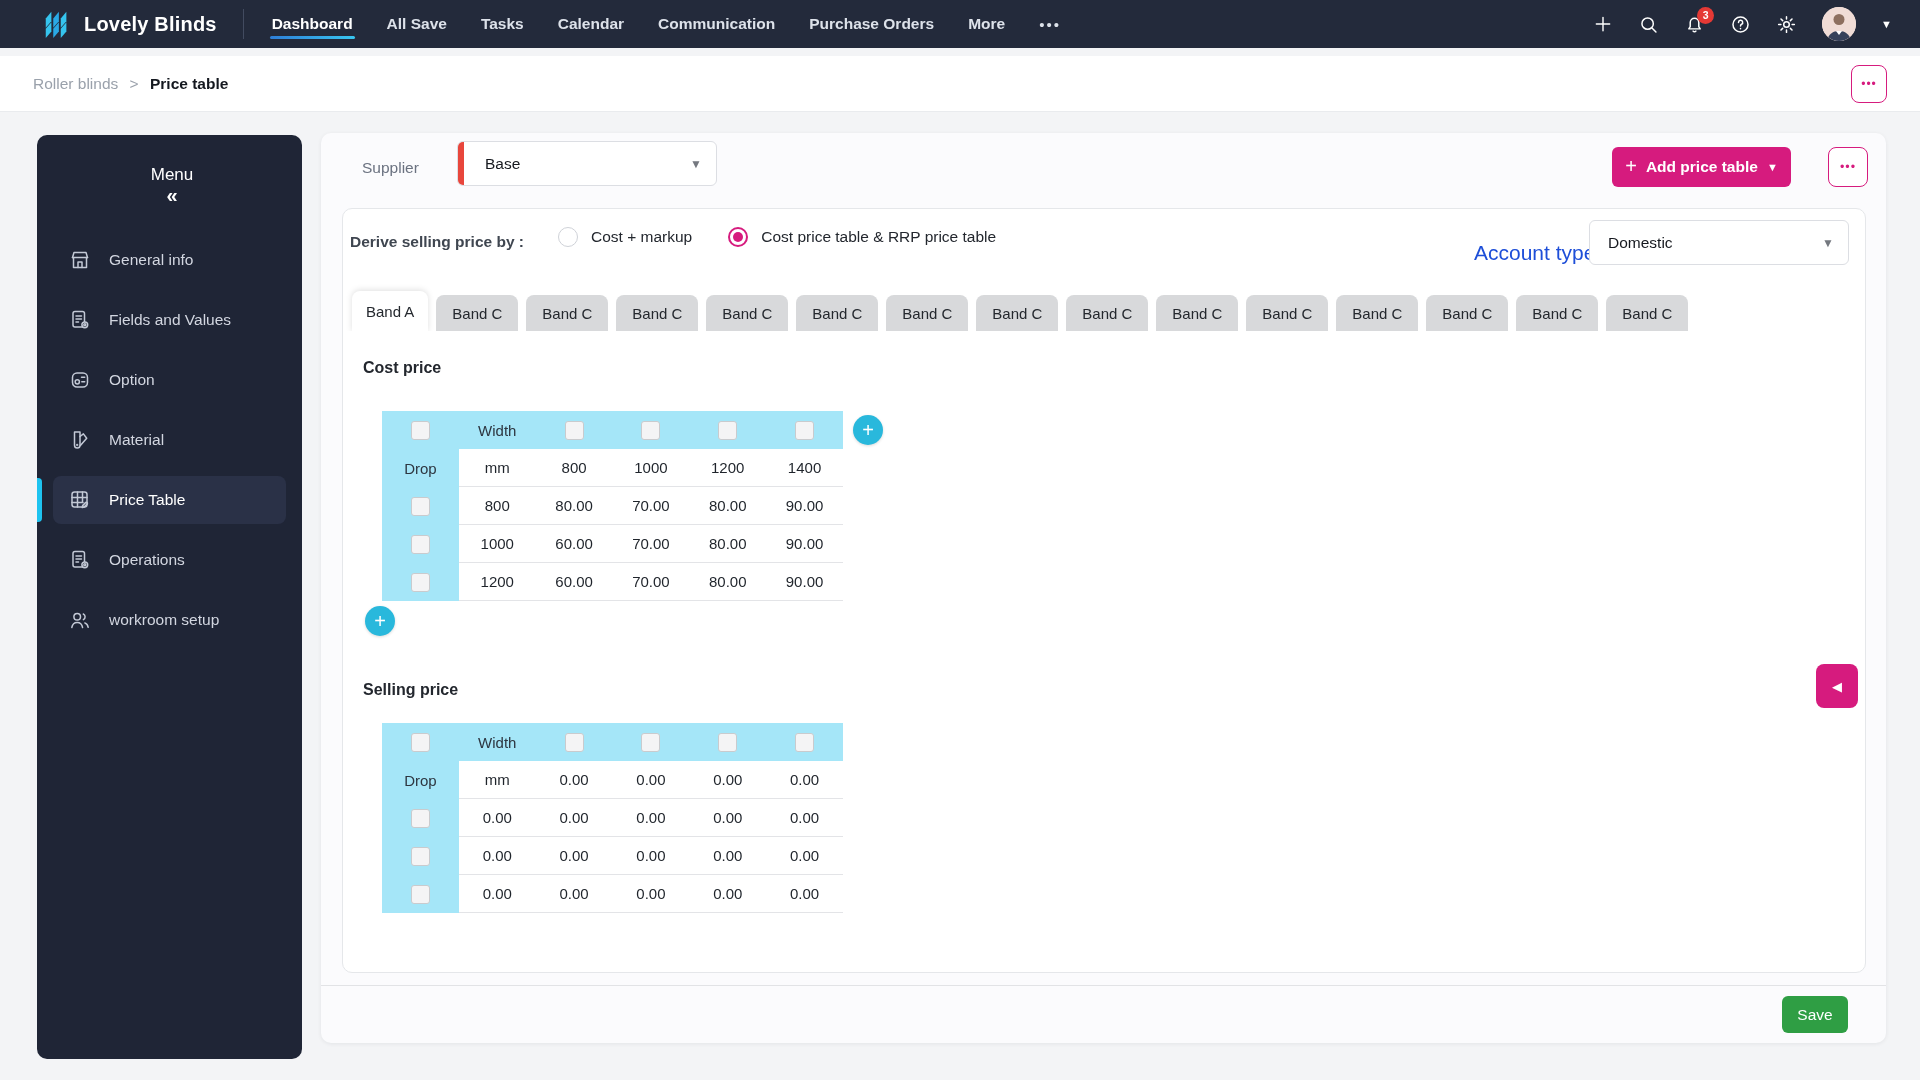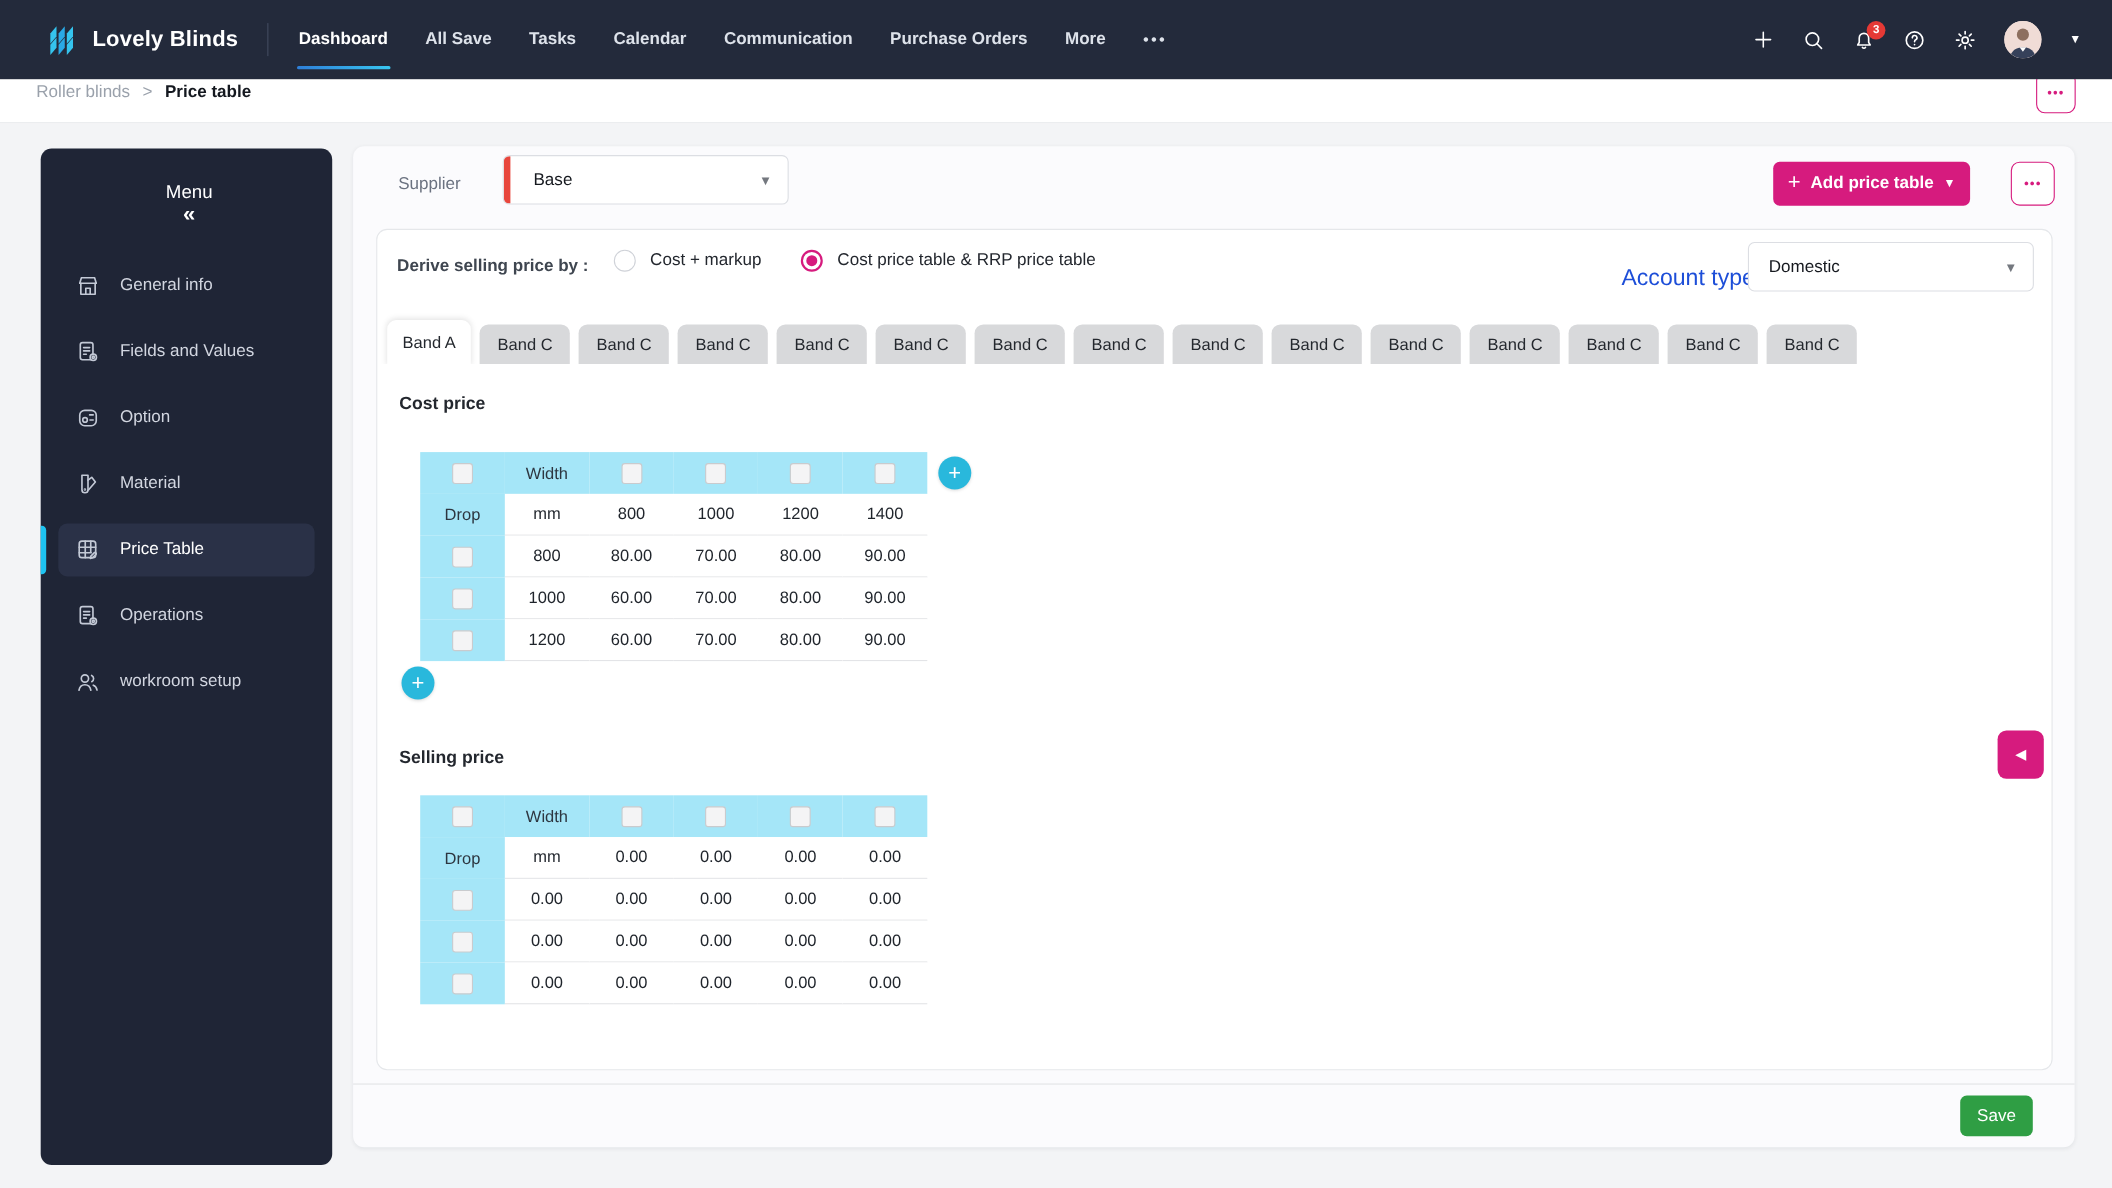--- a/index.html
+++ b/index.html
@@ -1,20 +1,20 @@
 <!DOCTYPE html>
 <html><head>
 <meta charset="utf-8">
 <style>
   * { margin:0; padding:0; box-sizing:border-box; }
   html,body { width:1920px; height:1080px; overflow:hidden; }
   body { font-family:"Liberation Sans","DejaVu Sans",sans-serif; background:#f3f4f6; color:#1f2329; }
 
   
-  .topbar { position:absolute; left:0; top:0; width:1920px; height:72px; background:#232a3b;
+  .topbar { position:absolute; left:0; top:0; width:1920px; height:48px; background:#232a3b;
             display:flex; align-items:center; z-index:30; }
   .brand { display:flex; align-items:center; margin-left:42px; }
   .brand-logo { width:30px; height:30px; }
   .brand-name { color:#fff; font-size:20px; font-weight:bold; margin-left:12px; letter-spacing:.2px; }
   .topbar-divider { width:1px; height:30px; background:#424b60; margin:0 28px 0 26px; }
   .topnav { display:flex; align-items:center; gap:34px; height:100%; }
   .nav-item { color:#dde2ea; font-size:15.5px; font-weight:600; height:100%; display:flex;
               align-items:center; position:relative; cursor:pointer; white-space:nowrap; }
   .nav-item.active { color:#fff; }
   .nav-item.active::after { content:""; position:absolute; left:-2px; right:-2px; bottom:9px; height:3px;
@@ -73,21 +73,21 @@
              gap:9px; font-size:15.5px; font-weight:600; cursor:pointer; }
   .add-btn .plus-glyph { font-size:20px; font-weight:400; margin-top:-2px; }
   .add-btn .caret { font-size:11px; }
   .toolbar-more { position:absolute; left:1507px; top:14px; width:40px; height:40px; border:1.5px solid #d61b7e;
              border-radius:8px; background:#fff; color:#d61b7e; font-size:12.5px; letter-spacing:1px;
              display:flex; align-items:center; justify-content:center; cursor:pointer; }
 
   
   .inner-card { position:absolute; left:21px; top:75px; width:1524px; height:765px; background:#fff;
                 border:1px solid #e5e7ea; border-radius:10px; }
-  .derive-label { position:absolute; left:18px; top:24px; font-size:15.5px; font-weight:600; color:#3f4650; }
+  .derive-label { position:absolute; left:7px; top:24px; font-size:15.5px; font-weight:600; color:#3f4650; }
   .radio-row { position:absolute; left:215px; top:18px; display:flex; align-items:center; gap:36px; }
   .radio-opt { display:flex; align-items:center; gap:13px; cursor:pointer; }
   .radio-circ { width:20px; height:20px; border-radius:50%; border:1.5px solid #cfd2d8; background:#fff;
                 display:flex; align-items:center; justify-content:center; }
   .radio-opt.selected .radio-circ { border:2px solid #d61b7e; }
   .radio-opt.selected .radio-circ::after { content:""; width:10px; height:10px; border-radius:50%; background:#d61b7e; }
   .radio-label { font-size:15.5px; color:#23272e; }
   .account-label { position:absolute; left:1131px; top:32px; font-size:21px; color:#1d4ed8; }
   .account-select { left:1246px; top:11px; width:260px; padding-left:18px; }
 

